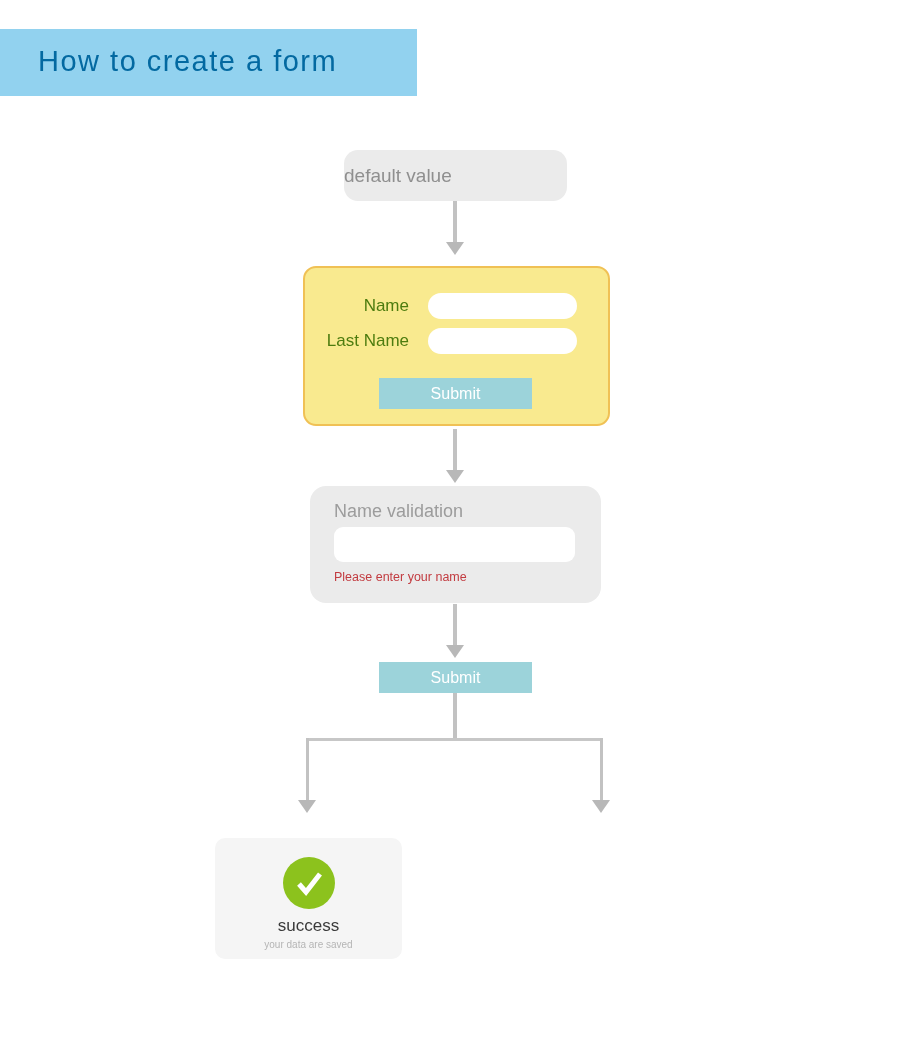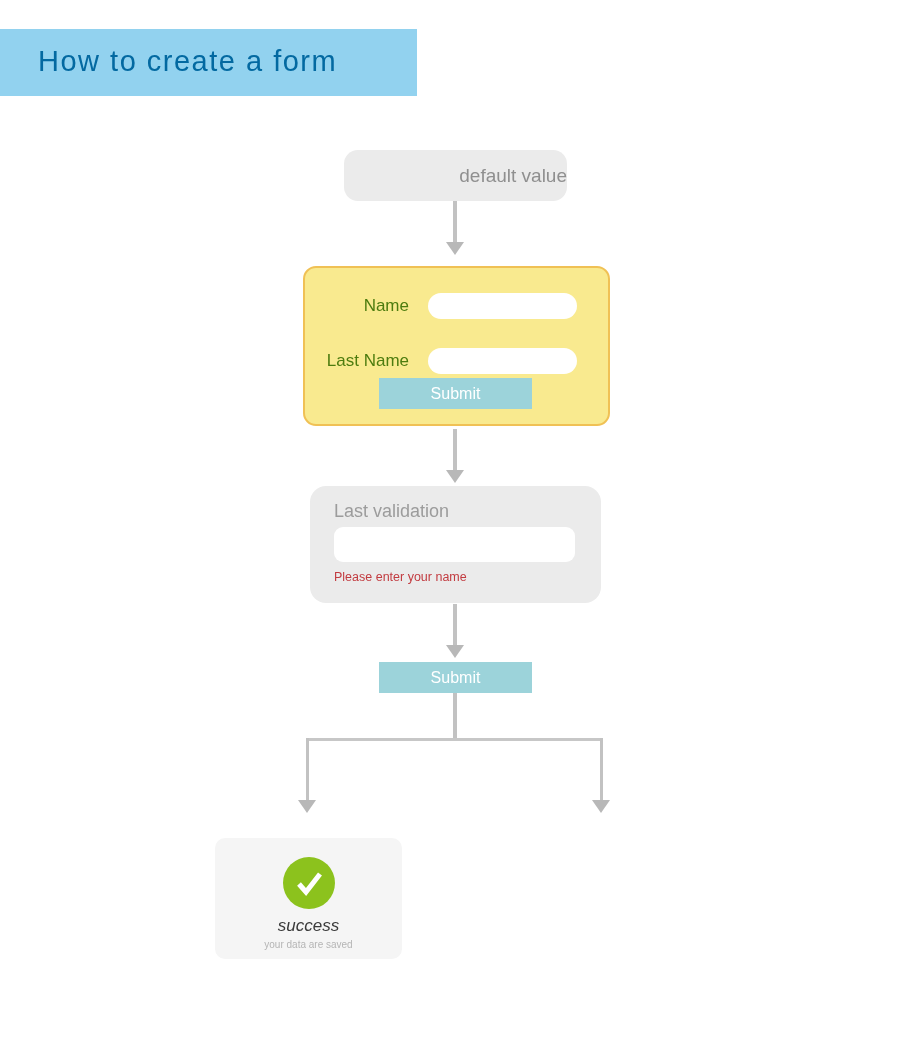--- a/index.html
+++ b/index.html
@@ -20,32 +20,32 @@
     color: #0369a1; font-size: 29px; font-weight: 400;
     letter-spacing: 1.5px; padding-left: 38px; padding-bottom: 2px;
   }
 
   
   .node { position: absolute; }
 
   .default-box {
     left: 344px; top: 150px; width: 223px; height: 51px;
     background: #ebebeb; border-radius: 14px;
-    display: flex; align-items: center; justify-content: flex-end;
+    display: flex; align-items: center; justify-content: flex-start;
   }
   .default-label { color: #8f8f8f; font-size: 19px; }
 
   
   .form-box {
     left: 303px; top: 266px; width: 307px; height: 160px;
     background: #f9ea8f; border: 2px solid #f0c155; border-radius: 13px;
   }
   .form-row { position: absolute; left: 0; width: 100%; height: 26px; }
   .form-row.row-name { top: 25px; }
-  .form-row.row-lastname { top: 80px; padding-left: 44px; }
+  .form-row.row-lastname { top: 60px; padding-left: 44px; }
   .form-label {
     position: absolute; right: 199px; top: 3px; width: 160px;
     text-align: right; color: #4d7c0f; font-size: 17px; white-space: nowrap;
   }
   .form-input {
     position: absolute; left: 123px; top: 0; width: 149px; height: 26px;
     background: #ffffff; border: none; border-radius: 13px;
     font-size: 14px; color: #666; padding: 0 10px; outline: none;
   }
   .btn {
@@ -108,21 +108,21 @@
     display: flex; flex-direction: column; align-items: center;
   }
   .outcome.success-card { left: 215px; }
   .outcome.error-card   { left: 508px; }
   .outcome-circle {
     width: 52px; height: 52px; border-radius: 50%;
     margin-top: 19px; display: flex; align-items: center; justify-content: center;
   }
   .circle-success { background: #8cc21d; }
   .circle-error   { background: #de8798; }
-  .outcome-title { margin-top: 7px; font-size: 17px; color: #3a3a3a; font-style: italic; }
+  .outcome-title { margin-top: 7px; font-size: 17px; color: #3a3a3a; }
   .outcome-sub   { margin-top: 3px; font-size: 10px; color: #b5b5b5; }
 </style>
 </head>
 <body>
 
 <div class="canvas">
 
   <div class="banner">
     <div class="banner-title">How to create a form</div>
   </div>
@@ -143,21 +143,21 @@
       <span class="form-label">Last Name</span>
       <input class="form-input" type="text" value="" style="">
     </div>
     <button class="btn form-submit">Submit</button>
   </div>
 
   <div class="v-line arrow2-line"></div>
   <div class="arrowhead arrow2-head"></div>
 
   <div class="node validation-box">
-    <div class="validation-title">Last validation</div>
+    <div class="validation-title">Name validation</div>
     <input class="validation-input" type="text" value="" style="">
     <div class="validation-error">Please enter your name</div>
   </div>
 
   <div class="v-line arrow3-line"></div>
   <div class="arrowhead arrow3-head"></div>
 
   <button class="btn submit2">Submit</button>
 
   <div class="v-line branch-stem"></div>

